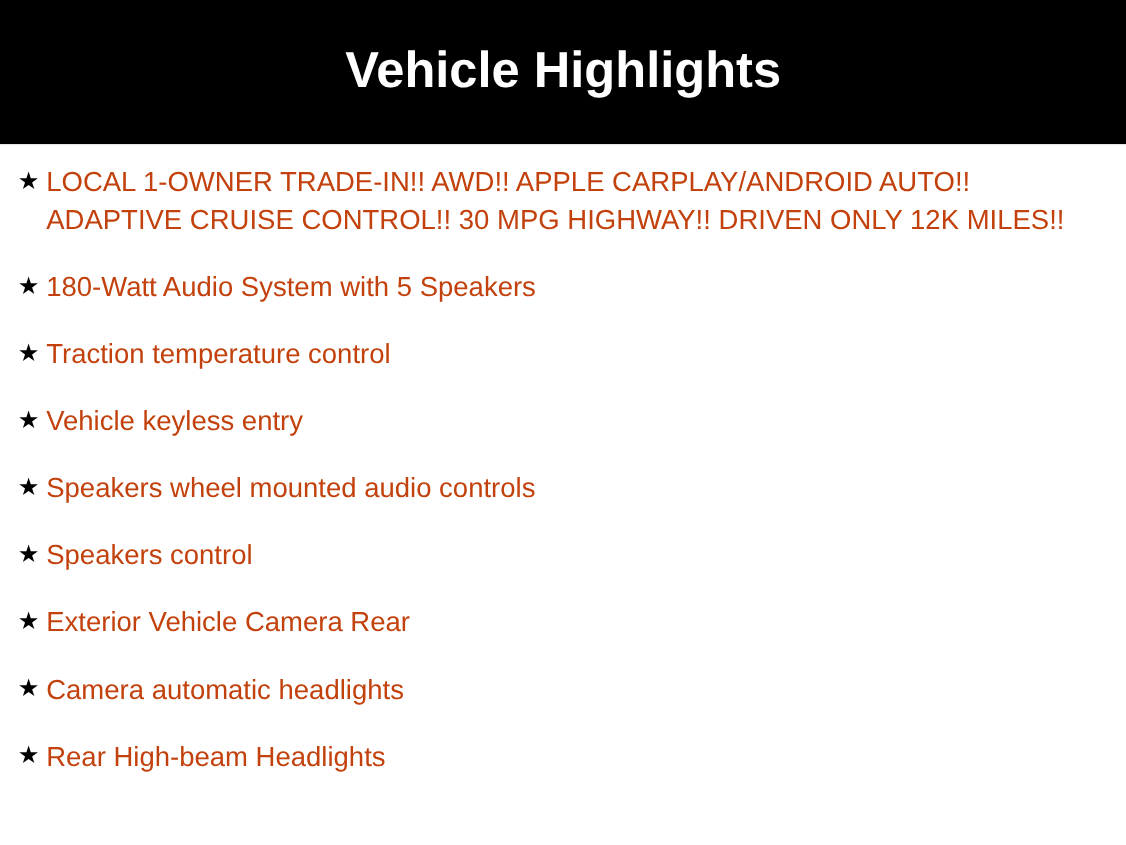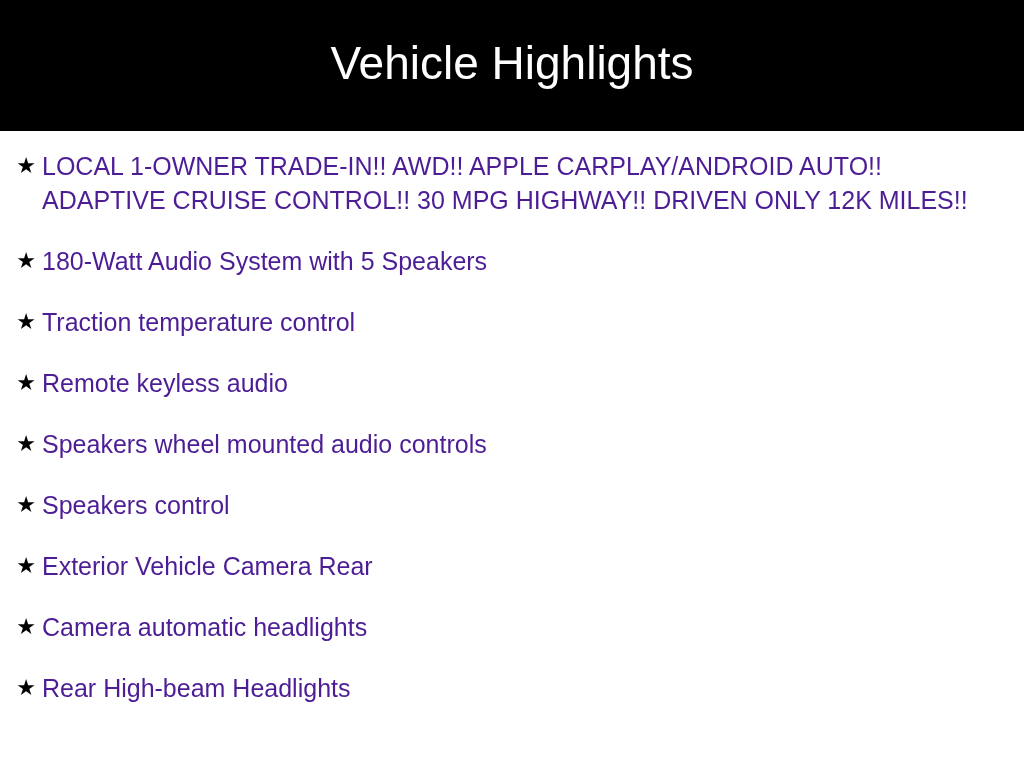--- a/index.html
+++ b/index.html
@@ -24,21 +24,21 @@
     height: 131px;
     background: #000000;
     display: flex;
     align-items: center;
     justify-content: center;
     box-sizing: border-box;
   }
   .header-title {
     color: #ffffff;
     font-size: 46px;
-    font-weight: normal;
+    font-weight: bold;
     line-height: 1;
     letter-spacing: 0px;
     margin: 0;
     padding-bottom: 6px;
     font-family: "Liberation Sans", sans-serif;
   }
   .highlights-list {
     list-style: none;
     margin: 0;
     padding: 0;
@@ -56,21 +56,21 @@
     font-size: 22px;
     line-height: 34px;
     color: #000000;
     text-align: center;
     font-family: "DejaVu Sans", sans-serif;
   }
   .item-text {
     flex: 1 1 auto;
     font-size: 25px;
     line-height: 34px;
-    color: #4c1d95;
+    color: #c2410c;
     font-family: "Liberation Sans", sans-serif;
   }
 </style>
 </head>
 <body>
 
 <div class="page">
 
   <div class="header-bar">
     <h1 class="header-title">Vehicle Highlights</h1>
@@ -88,21 +88,21 @@
       <span class="item-text">180-Watt Audio System with 5 Speakers</span>
     </li>
 
     <li class="highlight-item">
       <span class="bullet-star">★</span>
       <span class="item-text">Traction temperature control</span>
     </li>
 
     <li class="highlight-item">
       <span class="bullet-star">★</span>
-      <span class="item-text">Remote keyless audio</span>
+      <span class="item-text">Vehicle keyless entry</span>
     </li>
 
     <li class="highlight-item">
       <span class="bullet-star">★</span>
       <span class="item-text">Speakers wheel mounted audio controls</span>
     </li>
 
     <li class="highlight-item">
       <span class="bullet-star">★</span>
       <span class="item-text">Speakers control</span>

